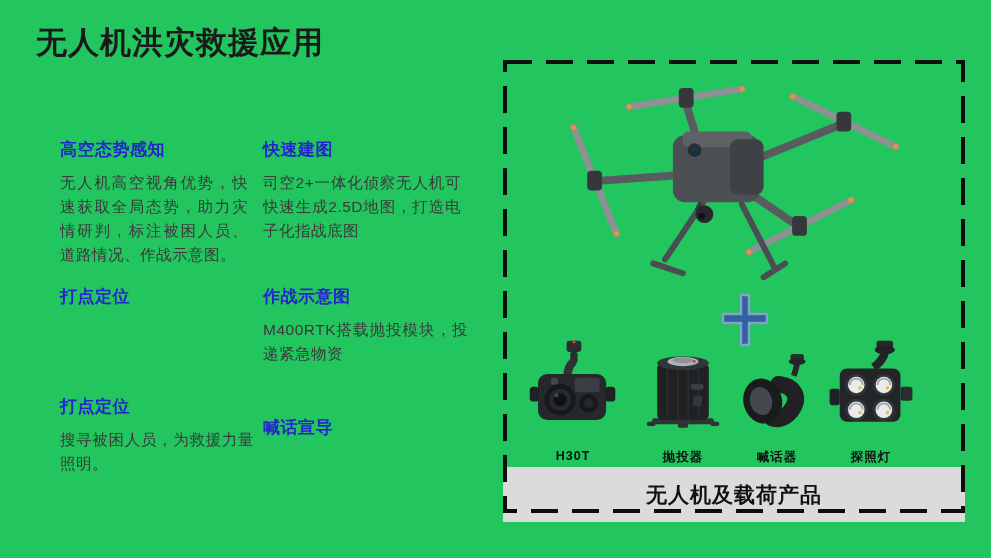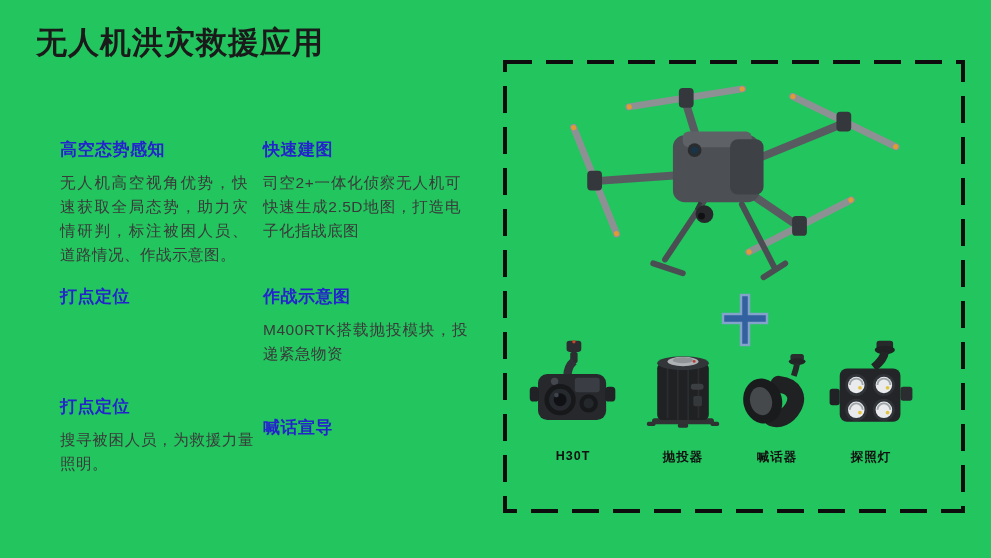--- a/index.html
+++ b/index.html
@@ -219,19 +219,22 @@
             <circle cx="64" cy="77" r="12" fill="#303338"></circle>
               <circle cx="64" cy="77" r="9" fill="#E9EBED"></circle>
             <path d="M57 77 a7 7 0 0 1 14 0" stroke="#9FA4A8" stroke-width="2" fill="none"></path>
             <circle cx="68" cy="80" r="2" fill="#E4C43C"></circle>
           </g>
         </svg>
       </div>
       <div class="plabel">探照灯</div>
     </div>
 
+    <div class="banner">
+      <span>无人机及载荷产品</span>
+    </div>
 
     <svg class="dash-border" viewBox="0 0 462 453">
       <rect x="2" y="2" width="458" height="449" fill="none" stroke="#0D0D0D" stroke-width="4" stroke-dasharray="27 14"></rect>
     </svg>
 
   </div>
 </div>
 
 </body></html>

